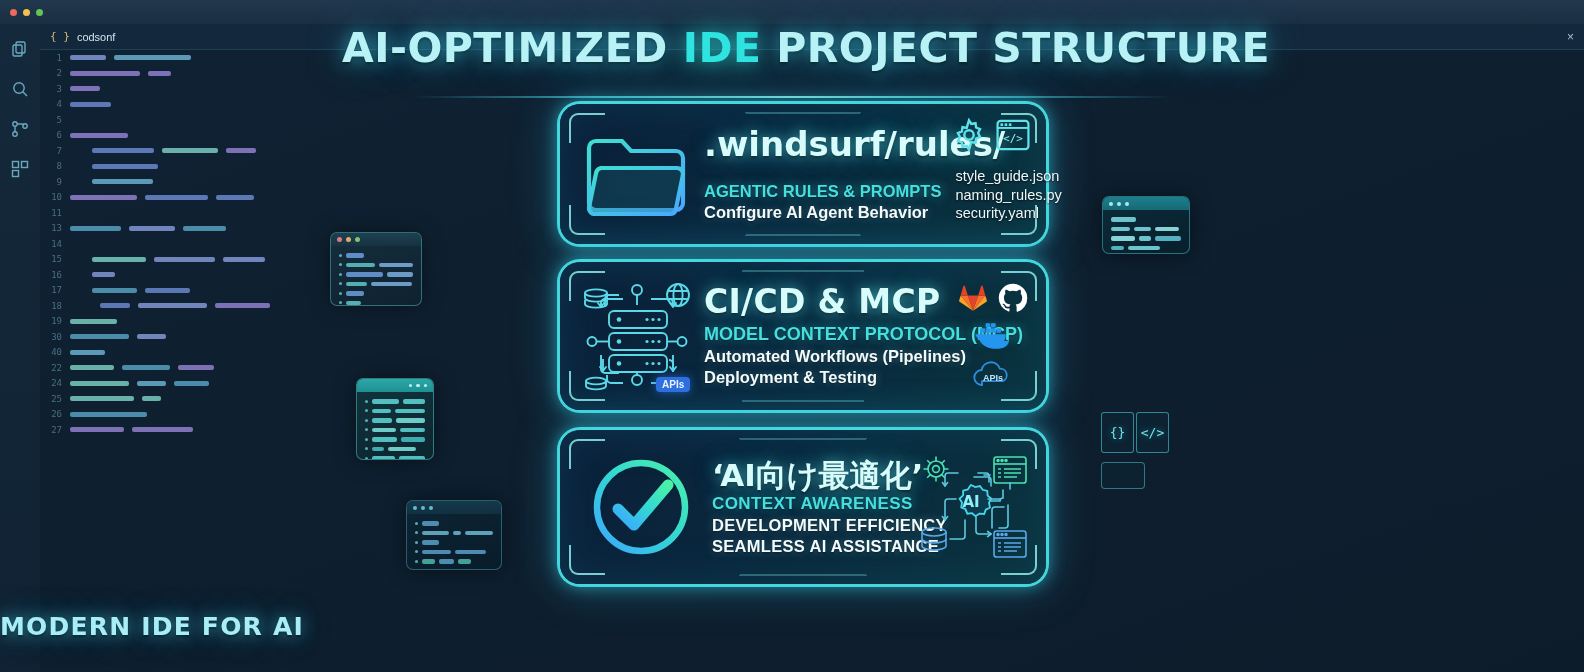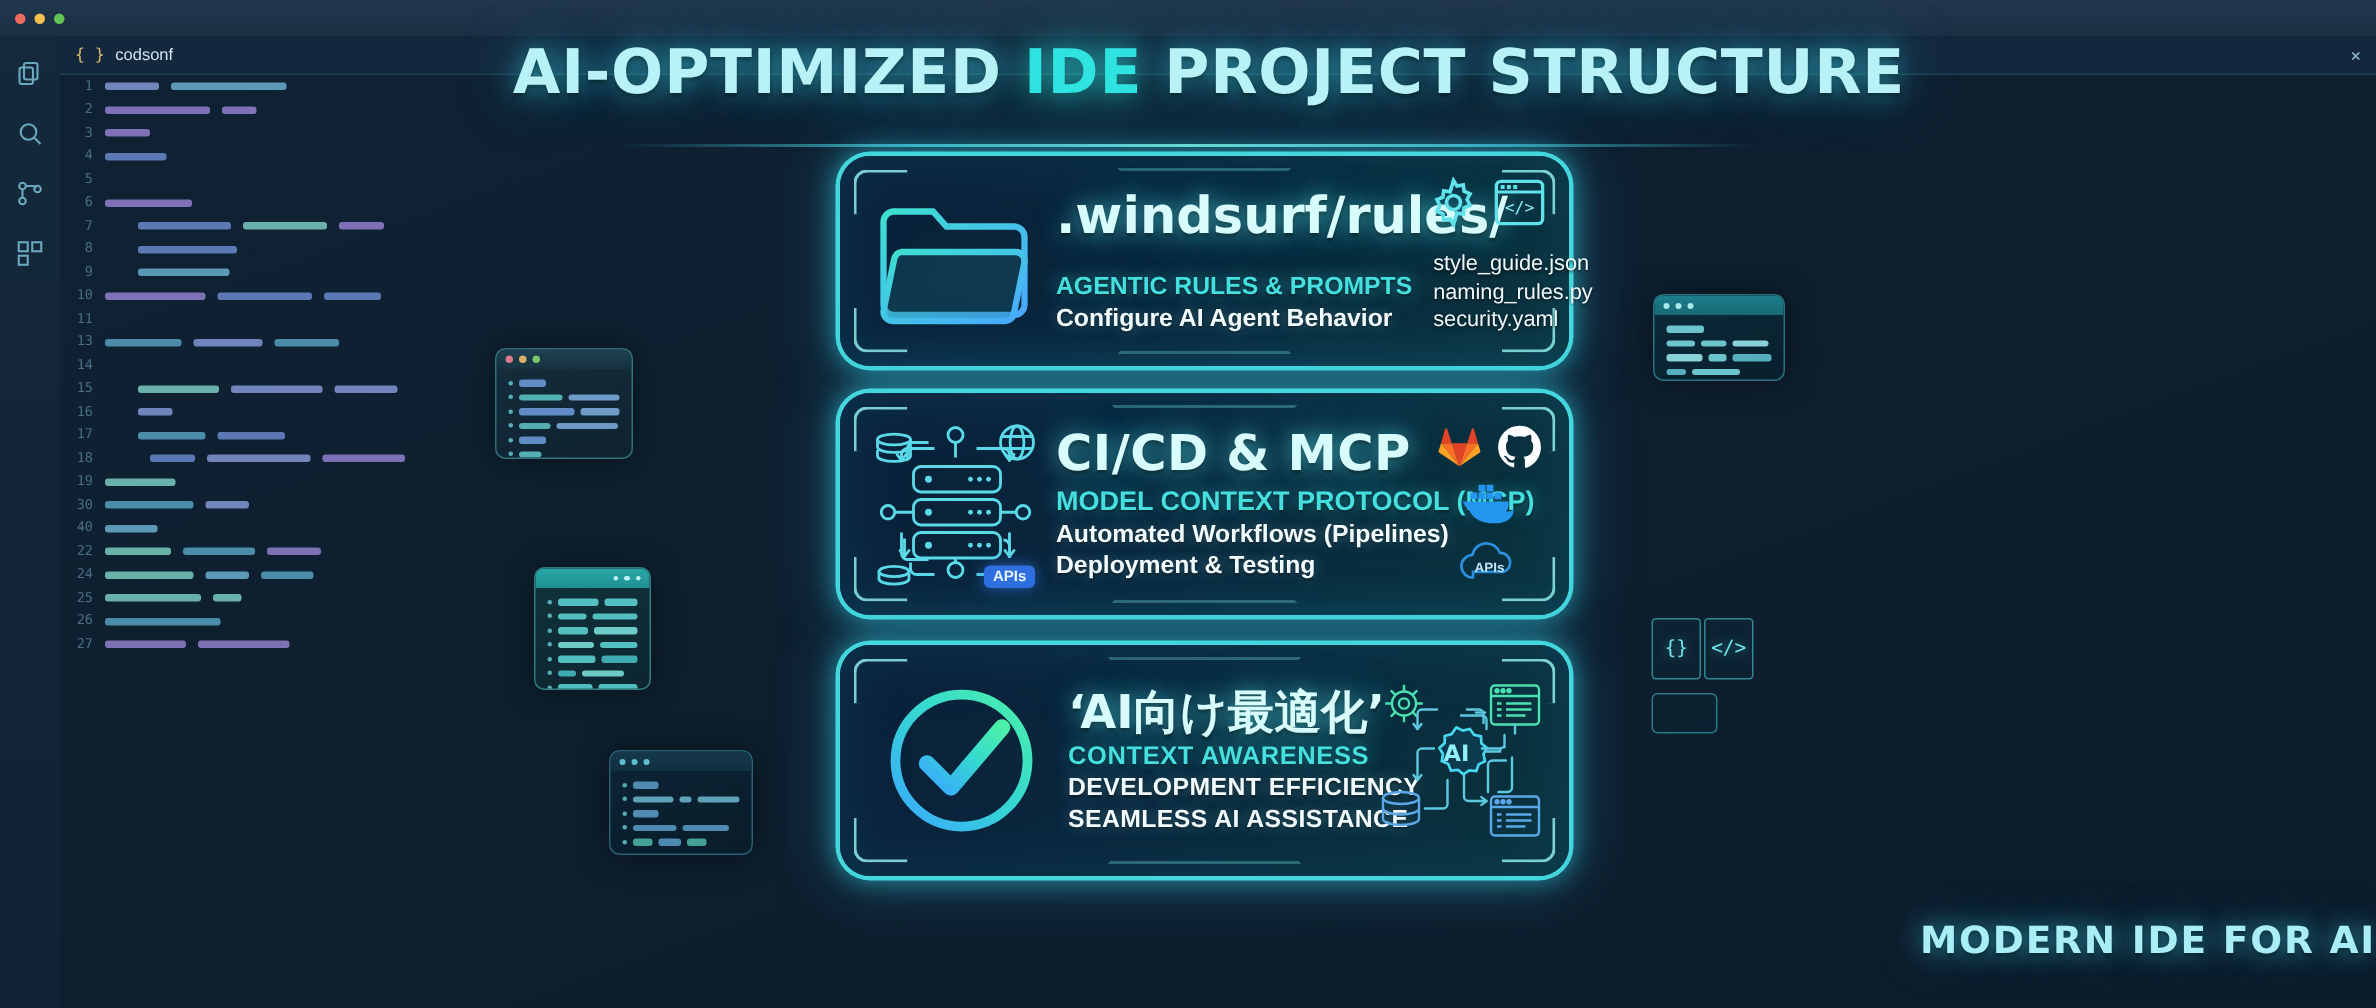--- a/index.html
+++ b/index.html
@@ -80,21 +80,21 @@
   #c2-l1 { font-size:18px; line-height:23px; margin-top:3px; }
   #c2-l2, #c2-l3, #c2-l4 { font-size:16.5px; line-height:21px; }
 
   
   #c3-title { font-size:31px; line-height:36px; font-family:"DejaVu Sans", sans-serif; }
   #c3-l1 { font-size:17px; line-height:22px; margin-top:0; letter-spacing:.4px; }
   #c3-l2, #c3-l3, #c3-l4 { font-size:16.5px; line-height:21.5px; letter-spacing:.3px; }
 
   
   #footer-wrap { position:absolute; left:0; bottom:8px; width:1584px; height:70px; z-index:11; }
-  #footer-text { position:absolute; left:0; top:18px; width:1584px; text-align:right;
+  #footer-text { position:absolute; left:0; top:18px; width:1584px; text-align:left;
     font-family:"DejaVu Sans", sans-serif; font-size:25px; font-weight:bold; letter-spacing:1.2px;
     color:#a9eef6; text-shadow:0 0 16px rgba(70,215,235,.62),0 0 34px rgba(50,180,215,.34),0 2px 2px rgba(0,0,0,.6); }
   .dot { width:7px; height:7px; border-radius:50%; display:inline-block; }
 
   #ide-main { left:404px; top:122px; width:224px; height:390px; z-index:4;
     background:linear-gradient(150deg,#16283c 0%,#122132 55%,#0e1c2c 100%);
     border-radius:10px 10px 0 0;
     box-shadow:0 0 40px rgba(0,0,0,.55); }
   #ide-titlebar { position:absolute; left:0; top:0; width:100%; height:24px;
     background:linear-gradient(180deg,#21384e,#1b2e42); display:flex; align-items:center; gap:6px; padding-left:10px; }

